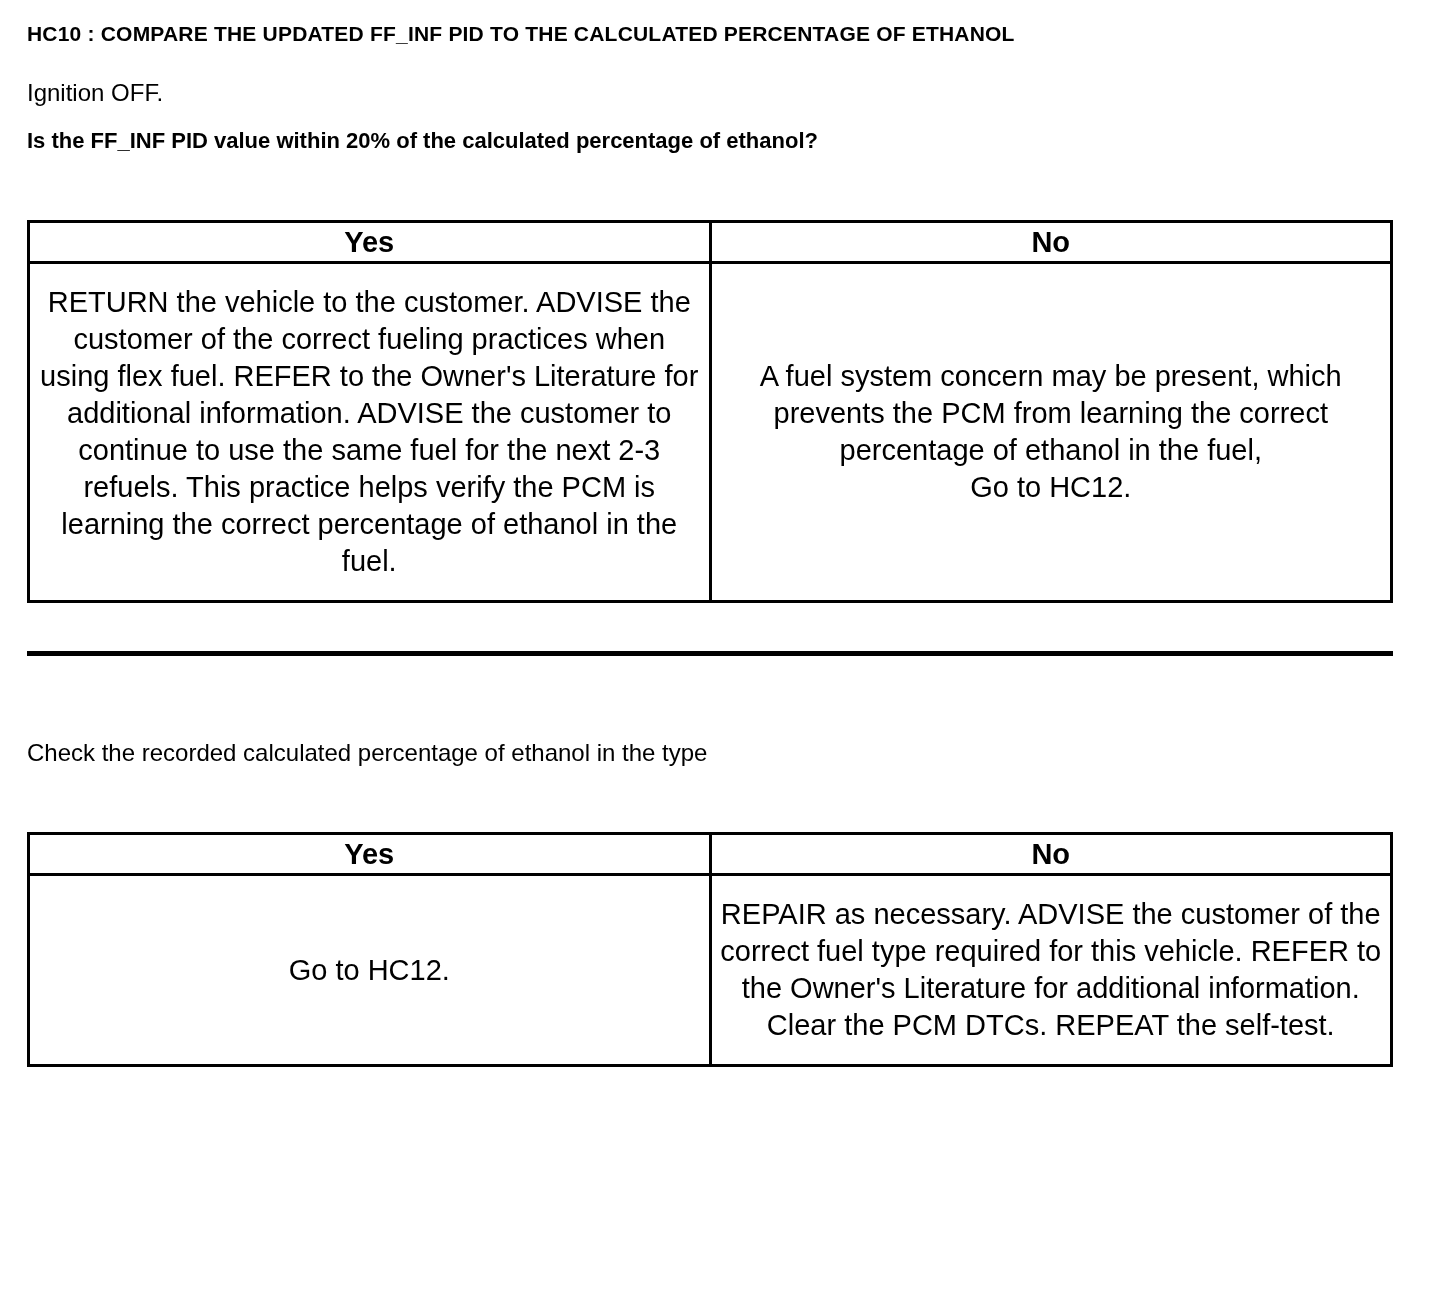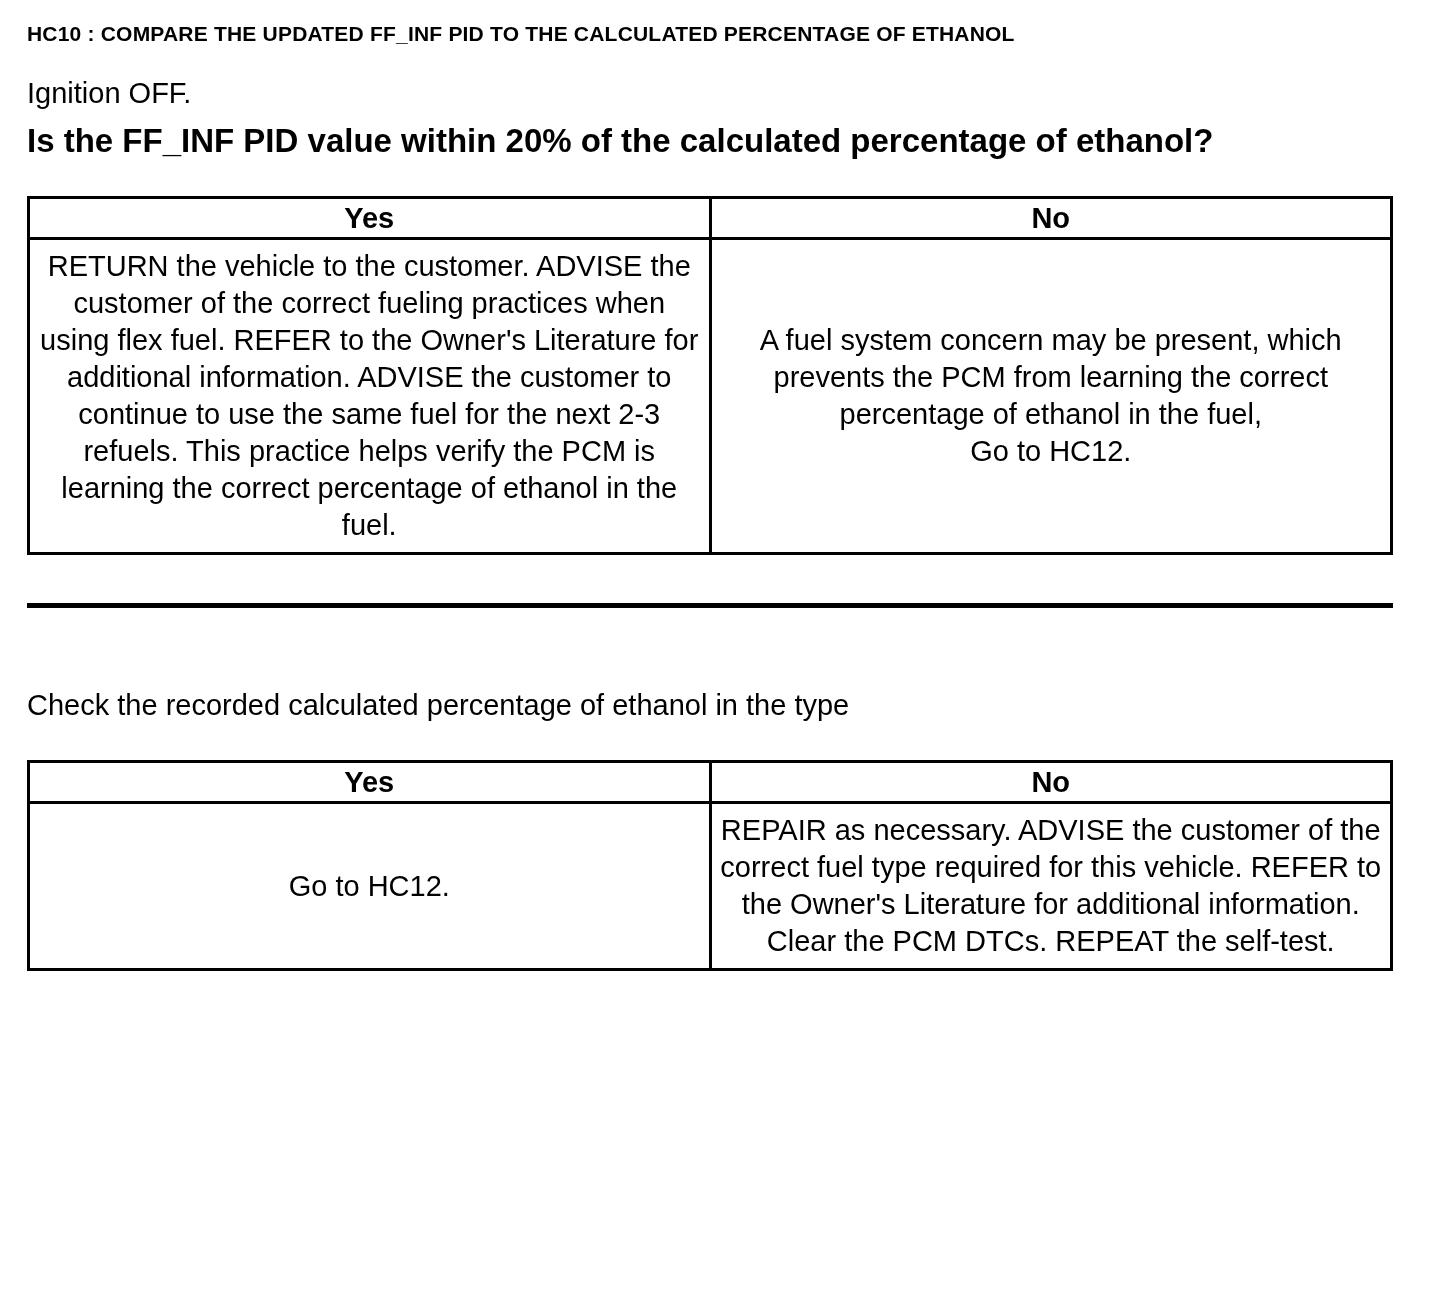--- a/index.html
+++ b/index.html
@@ -14,50 +14,50 @@
   }
   .section { margin-bottom: 0; }
 
   .step-heading {
     font-size: 21px;
     font-weight: bold;
     letter-spacing: 0.2px;
     margin-bottom: 28px;
   }
   .step-line {
-    font-size: 29px;
+    font-size: 24px;
     line-height: 38px;
     margin-bottom: 10px;
   }
   .question {
-    font-size: 33px;
+    font-size: 22px;
     font-weight: bold;
     line-height: 38px;
     margin-bottom: 0;
   }
 
   .decision-table {
     width: 100%;
     border-collapse: collapse;
     table-layout: fixed;
-    margin-top: 36px;
+    margin-top: 60px;
   }
   .decision-table th,
   .decision-table td {
     border: 3px solid #000000;
     font-size: 29px;
     text-align: center;
   }
   .decision-table th {
     font-weight: bold;
     padding: 2px 4px;
     line-height: 34px;
   }
   .decision-table td {
-    padding: 8px 8px;
+    padding: 20px 8px;
     vertical-align: middle;
     line-height: 37px;
     white-space: pre-line;
   }
 
   .thick-rule {
     border: none;
     height: 5px;
     background: #000000;
     margin-top: 48px;

